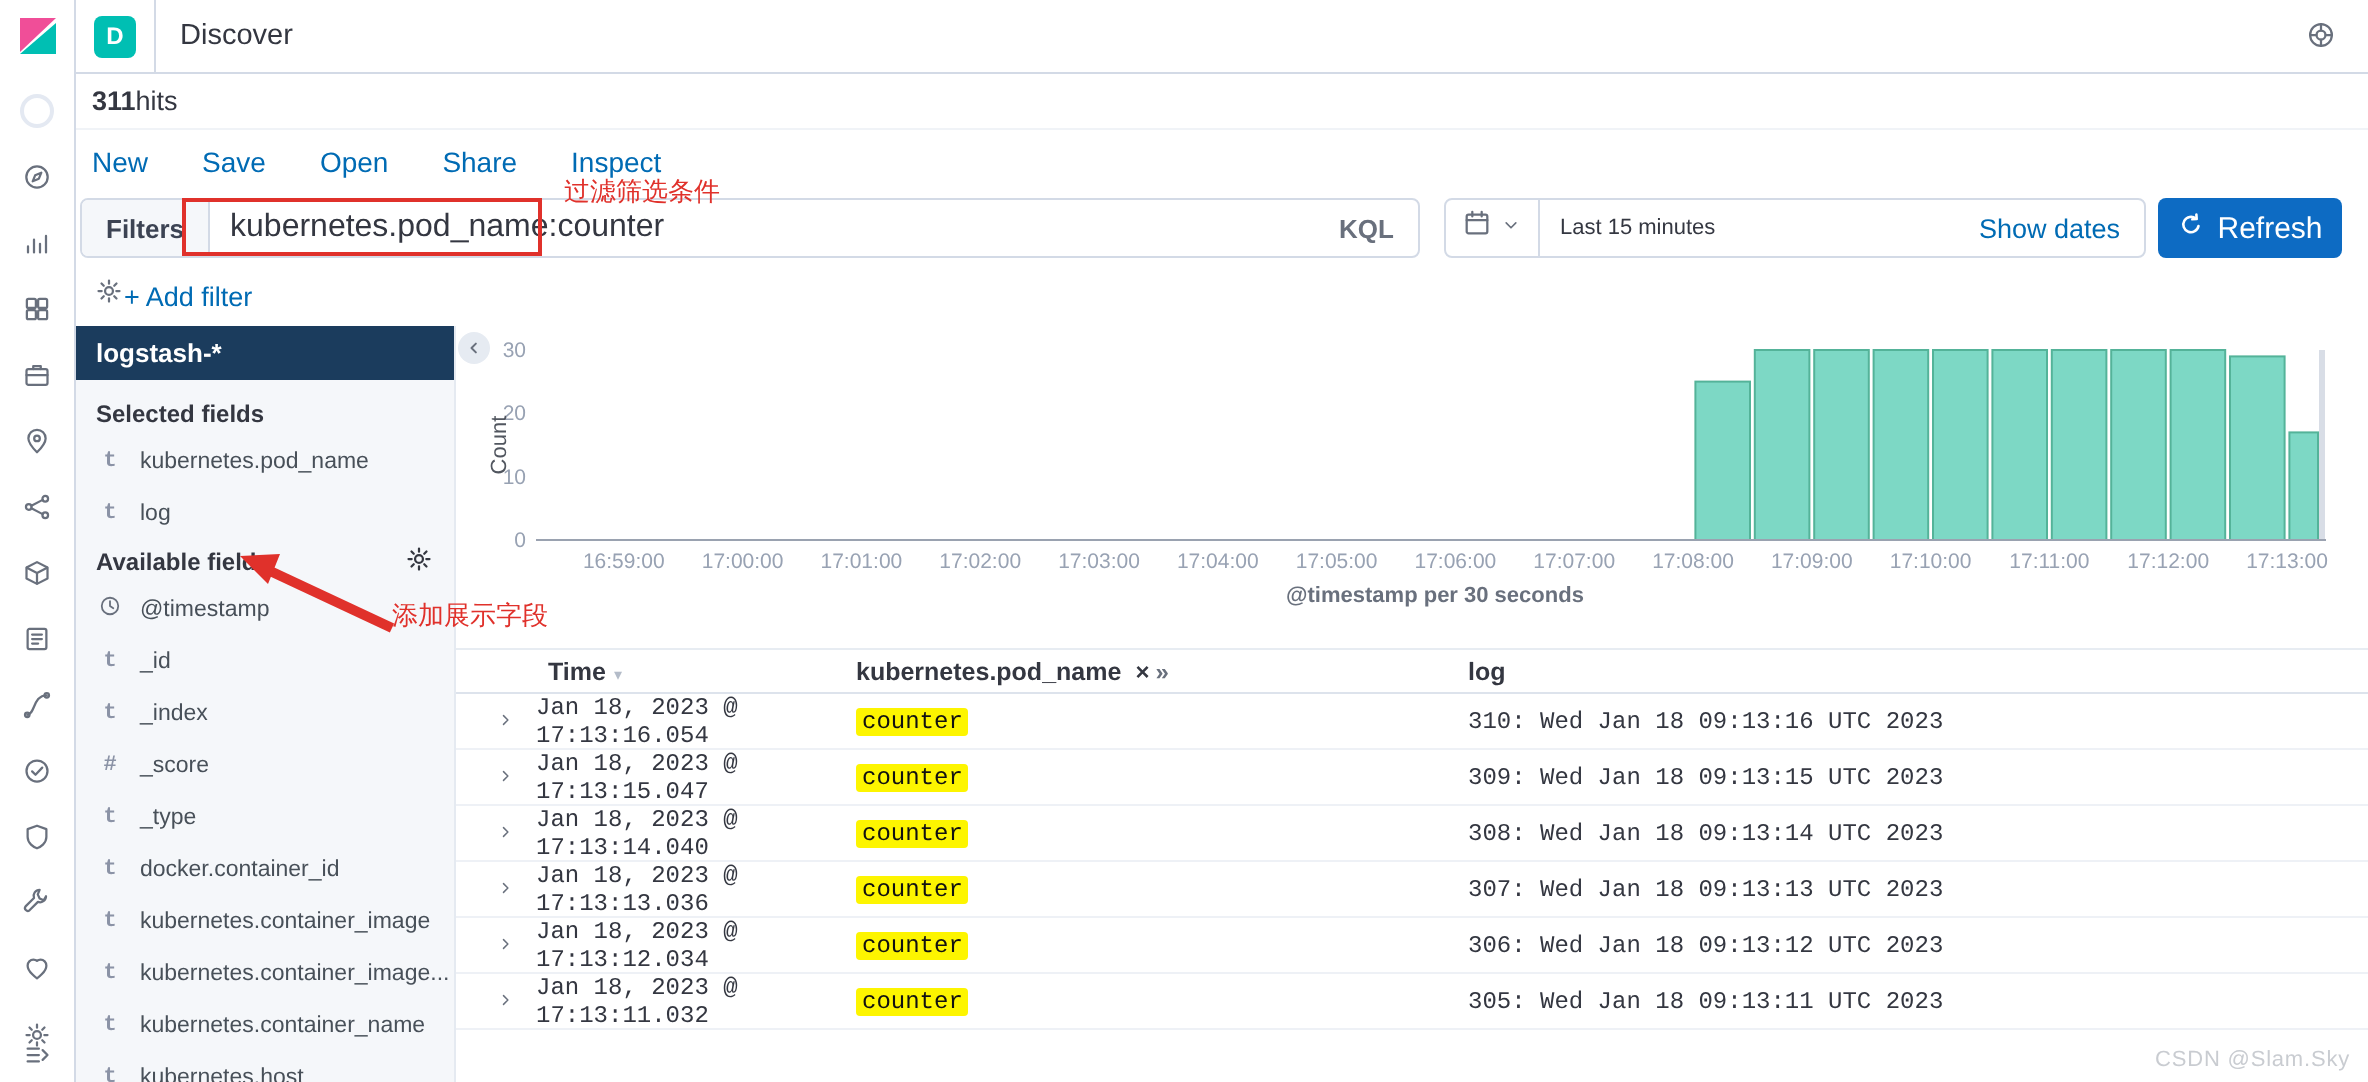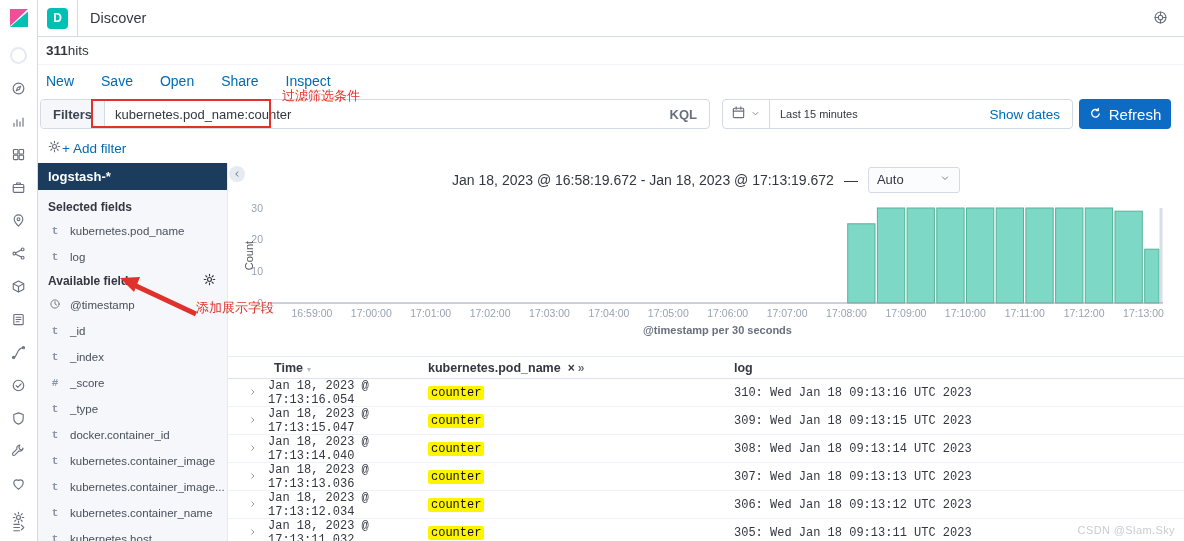--- a/index.html
+++ b/index.html
@@ -27,21 +27,21 @@
   .tb-title{margin-left:12px;font-size:14.5px;color:var(--txt)}
   .tb-help{position:absolute;right:14px;top:10px;width:17px;height:17px;cursor:pointer}
   
   .hits-row{position:absolute;left:38px;right:0;top:37px;height:28px;display:flex;align-items:center;padding-left:8px;font-size:13.5px;border-bottom:1px solid #f0f3f7}
   .hits-row b{margin-right:0}
   .menu-row{position:absolute;left:38px;right:0;top:68px;height:26px;display:flex;align-items:center;gap:27px;padding-left:8px}
   .menu-link{color:var(--accent);font-size:14px;text-decoration:none;cursor:pointer}
   .search-row{position:absolute;left:40px;right:6px;top:99px;height:30px;display:flex;align-items:center}
   .querybox{display:flex;align-items:center;height:30px;width:670px;border:1px solid var(--border);border-radius:4px;background:#fff}
   .q-prepend{height:100%;display:flex;align-items:center;padding:0 12px;background:#f5f7fa;border-right:1px solid var(--border);border-radius:3px 0 0 3px;font-size:13px;font-weight:bold;color:#3c4353}
-  .q-input{flex:1;border:0;outline:none;padding:0 10px;font-size:13px;color:var(--txt);font-family:inherit;background:transparent}
+  .q-input{flex:1;border:0;outline:none;padding:0 10px;font-size:16px;color:var(--txt);font-family:inherit;background:transparent}
   .q-kql{padding:0 12px;font-size:13px;font-weight:bold;color:var(--sub);cursor:pointer}
   .dategroup{display:flex;align-items:center;height:30px;margin-left:12px;width:351px;border:1px solid var(--border);border-radius:4px;background:#fff}
   .dg-cal{display:flex;align-items:center;gap:4px;padding:0 8px;height:100%;border-right:1px solid var(--border);cursor:pointer}
   .dg-range{flex:1;padding-left:10px;font-size:11px;color:var(--txt);cursor:pointer}
   .dg-show{padding-right:12px;color:var(--accent);font-size:13.5px;cursor:pointer}
   .refresh-btn{margin-left:6px;height:30px;width:92px;border:none;border-radius:4px;background:var(--button);color:#fff;font-size:15px;font-family:inherit;display:flex;align-items:center;justify-content:center;gap:7px;cursor:pointer}
   .refresh-btn .icn{stroke:#fff;width:13px;height:13px;stroke-width:1.6}
   .addfilter-row{position:absolute;left:38px;right:0;top:133px;height:30px;display:flex;align-items:center;padding-left:9px}
   .addfilter-link{color:var(--accent);font-size:13.5px;cursor:pointer}
   
@@ -290,30 +290,20 @@
         </div>
     </div>
   </aside>
   <button class="collapse-btn" id="sidebar-collapse">
       <svg class="icn " viewBox="0 0 16 16">
         <path d="M9.5 4.5 6 8l3.5 3.5"></path>
       </svg>
     </button>
 
   <main class="main">
-    <div class="chart-head">
-      <span>Jan 18, 2023 @ 16:58:19.672 - Jan 18, 2023 @ 17:13:19.672</span>
-      <span>—</span>
-      <span class="interval-select">
-        <span>Auto</span>
-        <span id="interval-chev"><svg style="width:12px;height:12px" class="icn " viewBox="0 0 16 16">
-              <path d="M4.5 6.5 8 10l3.5-3.5"></path>
-            </svg></span>
-      </span>
-    </div>
     <svg id="histogram" width="956" height="145" viewBox="0 0 956 145">
         <text class="tick" x="35" y="110.5" text-anchor="end">0</text>
         <text class="tick" x="35" y="78.83333333333334" text-anchor="end">10</text>
         <text class="tick" x="35" y="47.16666666666667" text-anchor="end">20</text>
         <text class="tick" x="35" y="15.5" text-anchor="end">30</text>
         <text class="tick" x="83.9" y="121" text-anchor="middle">16:59:00</text>
         <text class="tick" x="143.3" y="121" text-anchor="middle">17:00:00</text>
         <text class="tick" x="202.7" y="121" text-anchor="middle">17:01:00</text>
         <text class="tick" x="262.1" y="121" text-anchor="middle">17:02:00</text>
         <text class="tick" x="321.5" y="121" text-anchor="middle">17:03:00</text>

